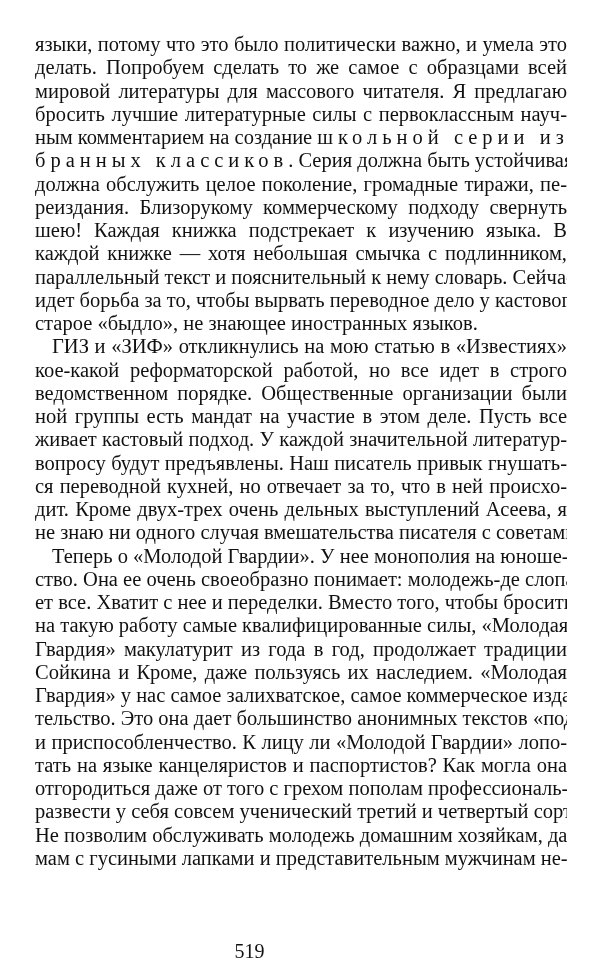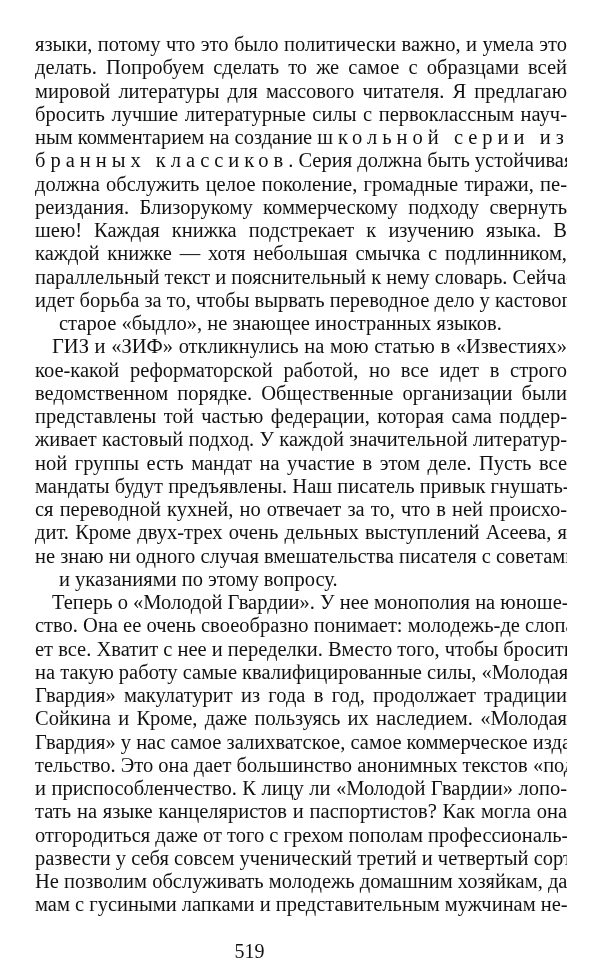--- a/index.html
+++ b/index.html
@@ -14,21 +14,21 @@
     color: #111111;
   }
   .line {
     height: 23.25px;
     line-height: 23.25px;
     white-space: nowrap;
     text-align: justify;
     text-align-last: justify;
     overflow: hidden;
   }
-  .line.last { text-align-last: left; margin-left: 24px; }
+  .line.last { text-align-last: left; }
   .line.indent { padding-left: 17px; }
   .spaced { letter-spacing: 5px; }
   .page-number {
     position: absolute;
     left: 0; width: 499px;
     top: 940px;
     text-align: center;
     font-family: "Liberation Serif", serif;
     font-size: 20px;
     color: #111111;
@@ -51,28 +51,26 @@
   <div class="line">должна обслужить целое поколение, громадные тиражи, пе-</div>
   <div class="line">реиздания. Близорукому коммерческому подходу свернуть</div>
   <div class="line">шею! Каждая книжка подстрекает к изучению языка. В</div>
   <div class="line">каждой книжке — хотя небольшая смычка с подлинником,</div>
   <div class="line">параллельный текст и пояснительный к нему словарь. Сейчас</div>
   <div class="line">идет борьба за то, чтобы вырвать переводное дело у кастового</div>
   <div class="line last">старое «быдло», не знающее иностранных языков.</div>
   <div class="line indent">ГИЗ и «ЗИФ» откликнулись на мою статью в «Известиях»</div>
   <div class="line">кое-какой реформаторской работой, но все идет в строго</div>
   <div class="line">ведомственном порядке. Общественные организации были</div>
-  <div class="line">представлены той частью федерации, которая сама поддер-</div>
+  <div class="line">ной группы есть мандат на участие в этом деле. Пусть все</div>
   <div class="line">живает кастовый подход. У каждой значительной литератур-</div>
-  <div class="line">ной группы есть мандат на участие в этом деле. Пусть все</div>
-  <div class="line">мандаты будут предъявлены. Наш писатель привык гнушать-</div>
+  <div class="line">вопросу будут предъявлены. Наш писатель привык гнушать-</div>
   <div class="line">ся переводной кухней, но отвечает за то, что в ней происхо-</div>
   <div class="line">дит. Кроме двух-трех очень дельных выступлений Асеева, я</div>
   <div class="line">не знаю ни одного случая вмешательства писателя с советами</div>
-  <div class="line last">и указаниями по этому вопросу.</div>
   <div class="line indent">Теперь о «Молодой Гвардии». У нее монополия на юноше-</div>
   <div class="line">ство. Она ее очень своеобразно понимает: молодежь-де слопа-</div>
   <div class="line">ет все. Хватит с нее и переделки. Вместо того, чтобы бросить</div>
   <div class="line">на такую работу самые квалифицированные силы, «Молодая</div>
   <div class="line">Гвардия» макулатурит из года в год, продолжает традиции</div>
   <div class="line">Сойкина и Кроме, даже пользуясь их наследием. «Молодая</div>
   <div class="line">Гвардия» у нас самое залихватское, самое коммерческое изда-</div>
   <div class="line">тельство. Это она дает большинство анонимных текстов «под</div>
   <div class="line">и приспособленчество. К лицу ли «Молодой Гвардии» лопо-</div>
   <div class="line">тать на языке канцеляристов и паспортистов? Как могла она</div>

